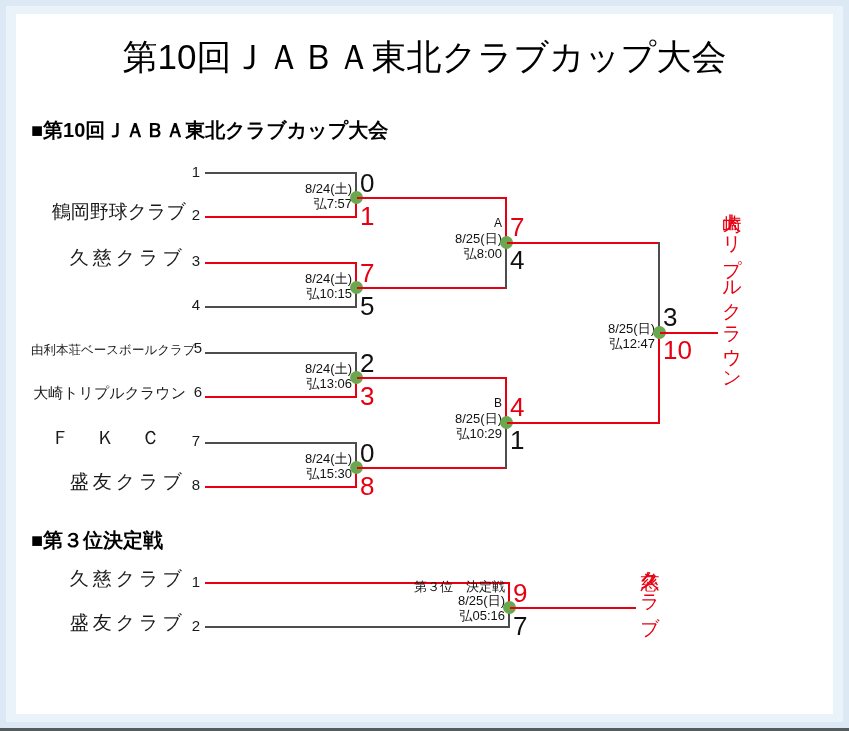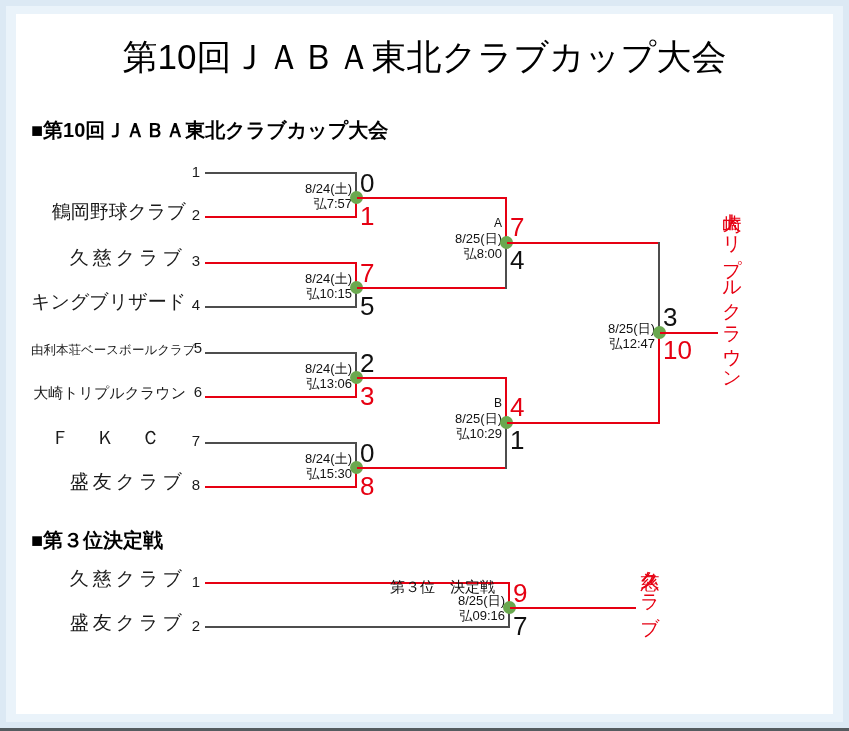--- a/index.html
+++ b/index.html
@@ -174,21 +174,20 @@
   <div class="section-heading" id="sec2">■第３位決定戦</div>
 
   <div class="seed-num" style="left:188px; top:161px;">1</div>
 
   <div class="team-name" style="left:31px; top:200px; width:155px;">鶴岡野球クラブ</div>
   <div class="seed-num" style="left:188px; top:204px;">2</div>
 
   <div class="team-name" style="left:31px; top:246px; width:155px; letter-spacing:4px;">久慈クラブ</div>
   <div class="seed-num" style="left:188px; top:250px;">3</div>
 
-  <div class="team-name" style="left:31px; top:290px; width:155px;">キングブリザード</div>
   <div class="seed-num" style="left:188px; top:294px;">4</div>
 
   <div class="team-name small" style="left:31px; top:338px; width:155px;">由利本荘ベースボールクラブ</div>
   <div class="seed-num" style="left:190px; top:337px;">5</div>
 
   <div class="team-name small" style="left:31px; top:381px; width:155px; font-size:15px;">大崎トリプルクラウン</div>
   <div class="seed-num" style="left:190px; top:381px;">6</div>
 
   <div class="team-name" style="left:31px; top:426px; width:155px; letter-spacing:26px;">ＦＫＣ</div>
   <div class="seed-num" style="left:188px; top:430px;">7</div>
@@ -296,24 +295,24 @@
   <div class="seed-num" style="left:188px; top:571px;">1</div>
 
   <div class="team-name" style="left:31px; top:611px; width:155px; letter-spacing:4px;">盛友クラブ</div>
   <div class="seed-num" style="left:188px; top:615px;">2</div>
 
   <div class="hline win" style="left:205px; top:582px; width:305px;"></div>
   <div class="hline" style="left:205px; top:626px; width:305px;"></div>
   <div class="vline win" style="left:508px; top:582px; height:26px;"></div>
   <div class="vline" style="left:508px; top:607px; height:20px;"></div>
 
-  <div class="match-label" style="left:345px; top:578px; width:150px; font-size:15px;">第３位　決定戦</div>
+  <div class="match-label" style="left:355px; top:578px; width:150px; font-size:13px;">第３位　決定戦</div>
   <div class="match-info" style="left:355px; top:593px; width:150px;">
     <div>8/25(日)</div>
-    <div>弘09:16</div>
+    <div>弘05:16</div>
   </div>
   <div class="dot" style="left:503px; top:601px;"></div>
   <div class="score win" style="left:513px; top:580px;">9</div>
   <div class="score" style="left:513px; top:613px;">7</div>
 
   <div class="hline win" style="left:510px; top:607px; width:126px;"></div>
   <div class="vertical-winner" style="left:637px; top:556px; height:135px;">久慈クラブ</div>
 
 
 </div>

